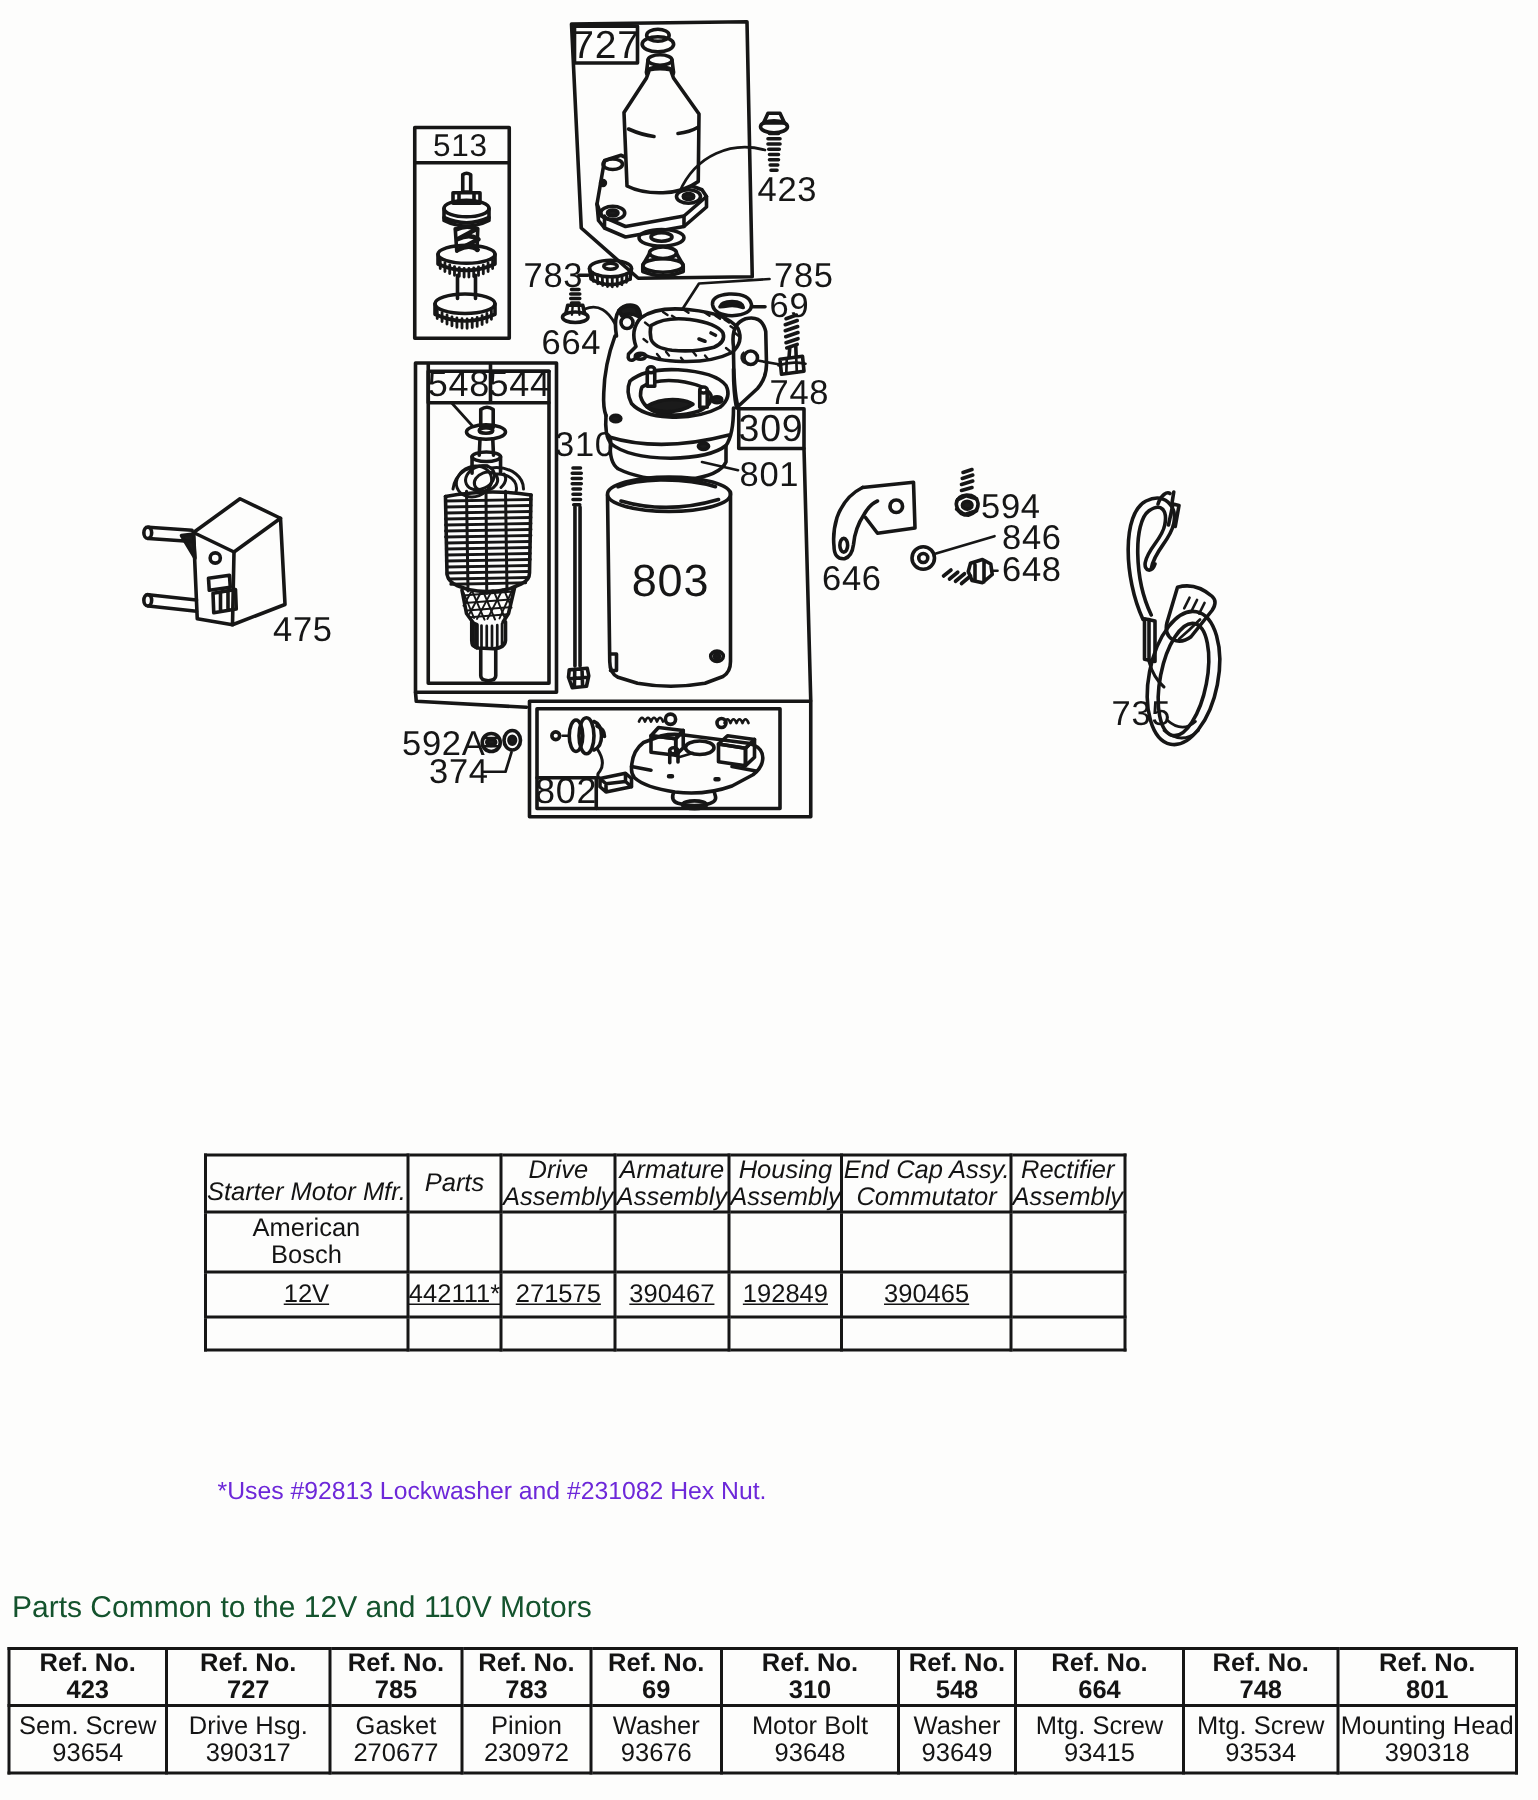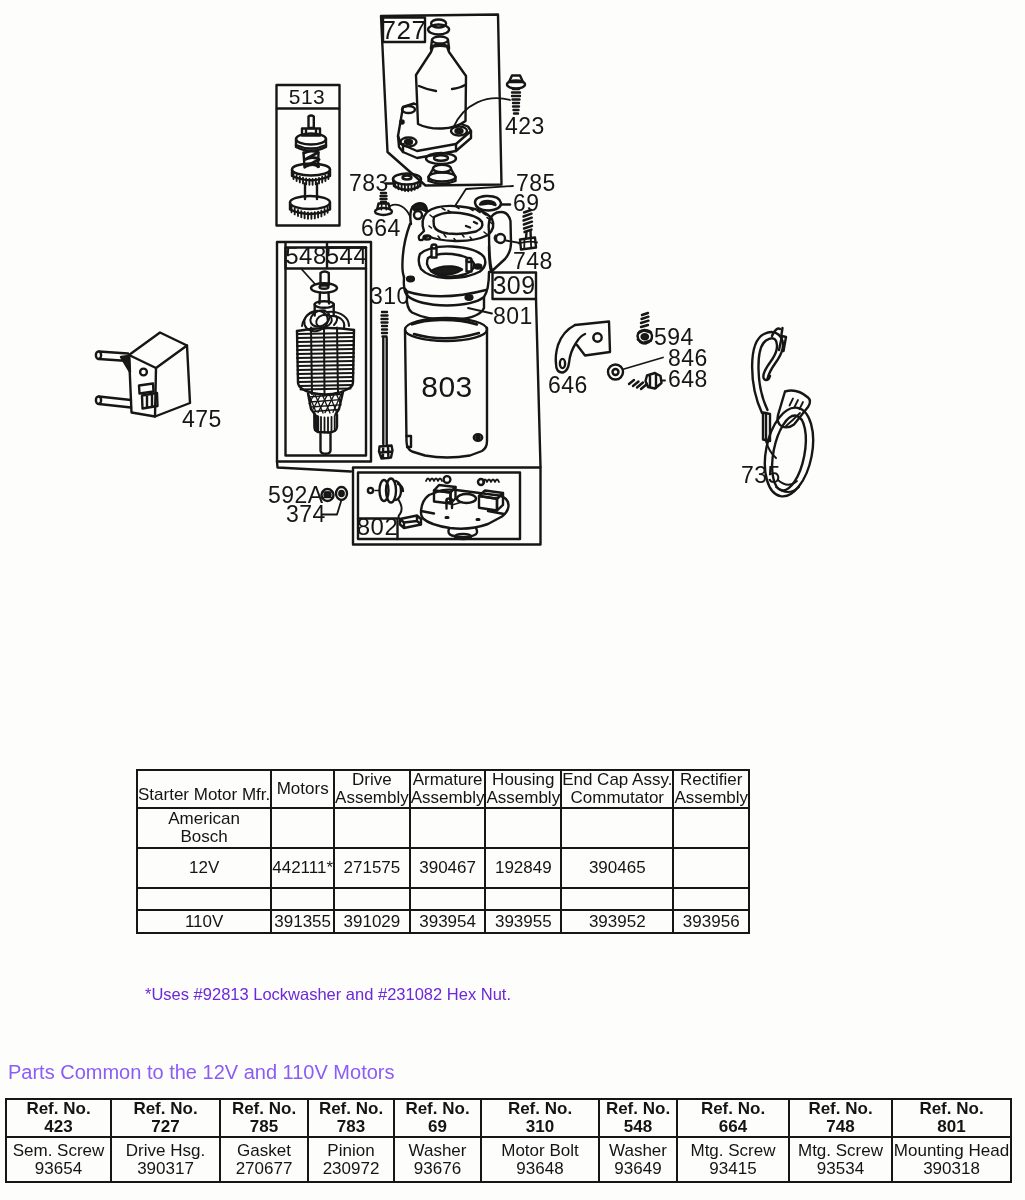--- a/index.html
+++ b/index.html
@@ -465,71 +465,62 @@
 <path d="M766,441 Q769,452 776,458" stroke-width="2"></path>
 </g>
 
 <path d="M786,426 Q793,420 800,413" stroke-width="1.8"></path>
 
 <text x="741" y="483" font-size="23">735</text>
 </svg>
 
 <table class="t1" style="font-size:17px;">
 <tbody>
-<tr style="height:33px;">
+<tr style="height:33px;font-style:italic;">
 <td style="vertical-align:bottom;padding-bottom:3px;">Starter Motor Mfr.</td>
-<td>Motors</td>
+<td>Parts</td>
 <td>Drive<br>Assembly</td>
 <td>Armature<br>Assembly</td>
 <td>Housing<br>Assembly</td>
 <td>End Cap Assy.<br>Commutator</td>
 <td>Rectifier<br>Assembly</td>
 </tr>
 <tr style="height:40px;margin-left:12px;">
 <td>American<br>Bosch</td>
         <td></td>
         <td></td>
         <td></td>
         <td></td>
         <td></td>
         <td></td>
 </tr>
-<tr style="height:40px;">
+<tr style="height:30px;text-decoration:underline;">
 <td>12V</td>
         <td>442111*</td>
         <td>271575</td>
         <td>390467</td>
         <td>192849</td>
         <td>390465</td>
         <td></td>
 </tr>
 <tr style="height:22px;">
 <td></td>
         <td></td>
         <td></td>
         <td></td>
         <td></td>
         <td></td>
         <td></td>
 </tr>
-<tr style="height:23px;">
-<td>110V</td>
-        <td>391355</td>
-        <td>391029</td>
-        <td>393954</td>
-        <td>393955</td>
-        <td>393952</td>
-        <td>393956</td>
-</tr>
 </tbody>
   </table>
 
 <div style="position:absolute;left:145px;top:985px;font-size:16.5px;color:#6d28d9;">*Uses #92813 Lockwasher and #231082 Hex Nut.</div>
 
-<div style="position:absolute;left:8px;top:1061px;font-size:20px;color:#8b5cf6;">Parts Common to the 12V and 110V Motors</div>
+<div style="position:absolute;left:8px;top:1061px;font-size:20px;color:#14532d;">Parts Common to the 12V and 110V Motors</div>
 
 <table class="t2" style="font-size:17px;line-height:1.03;white-space:nowrap;">
 <tbody>
       <tr style="height:33px;">
 <td style="width:103px;" class="b">Ref. No.<br>423</td>
 <td style="width:107px;" class="b">Ref. No.<br>727</td>
 <td style="width:86px;" class="b">Ref. No.<br>785</td>
 <td style="width:84px;" class="b">Ref. No.<br>783</td>
 <td style="width:85px;" class="b">Ref. No.<br>69</td>
 <td style="width:116px;" class="b">Ref. No.<br>310</td>

